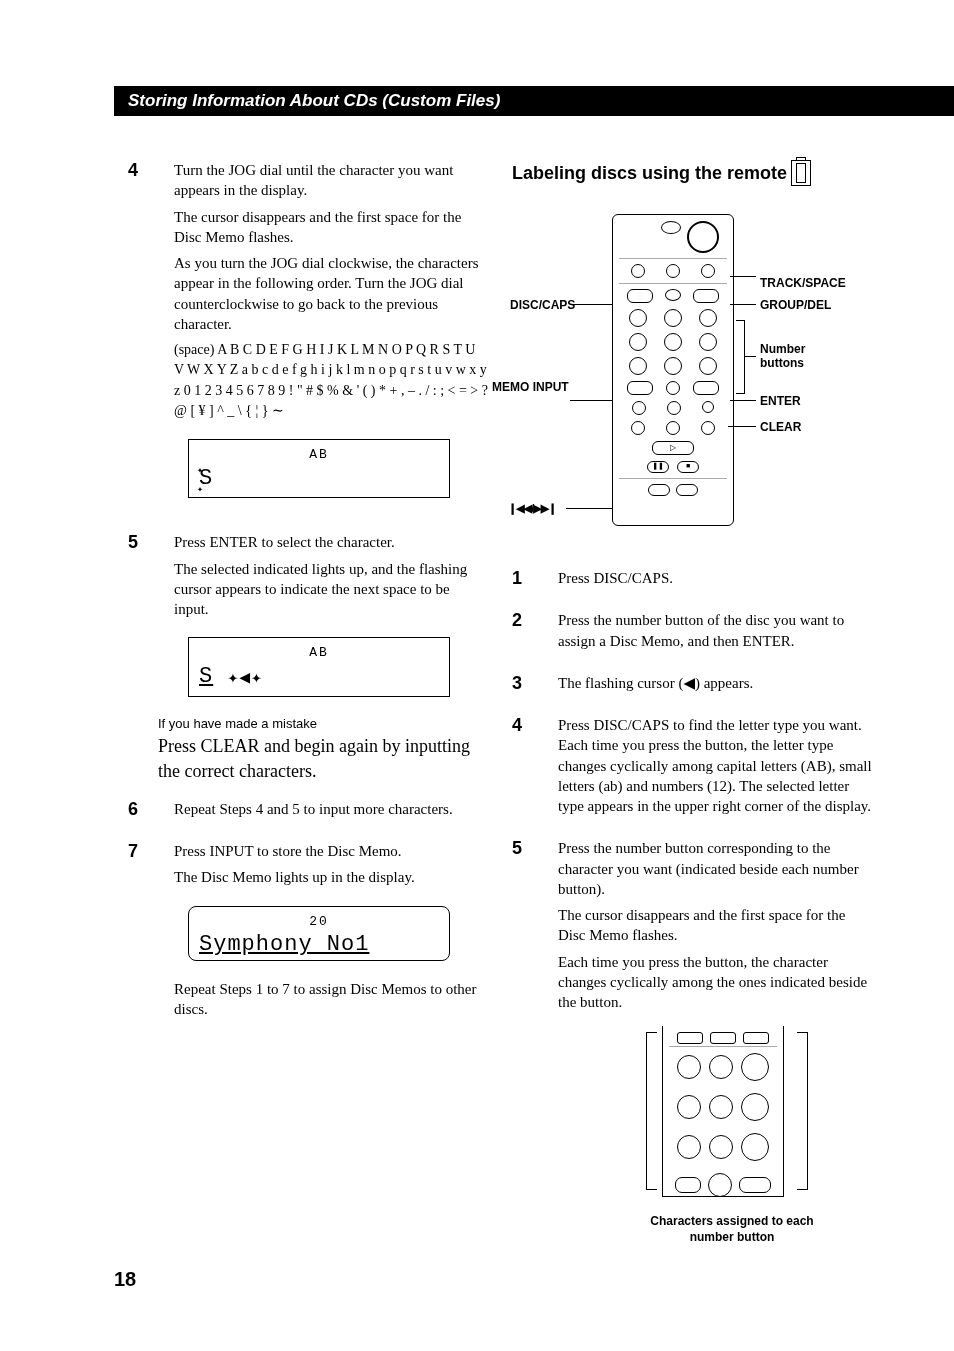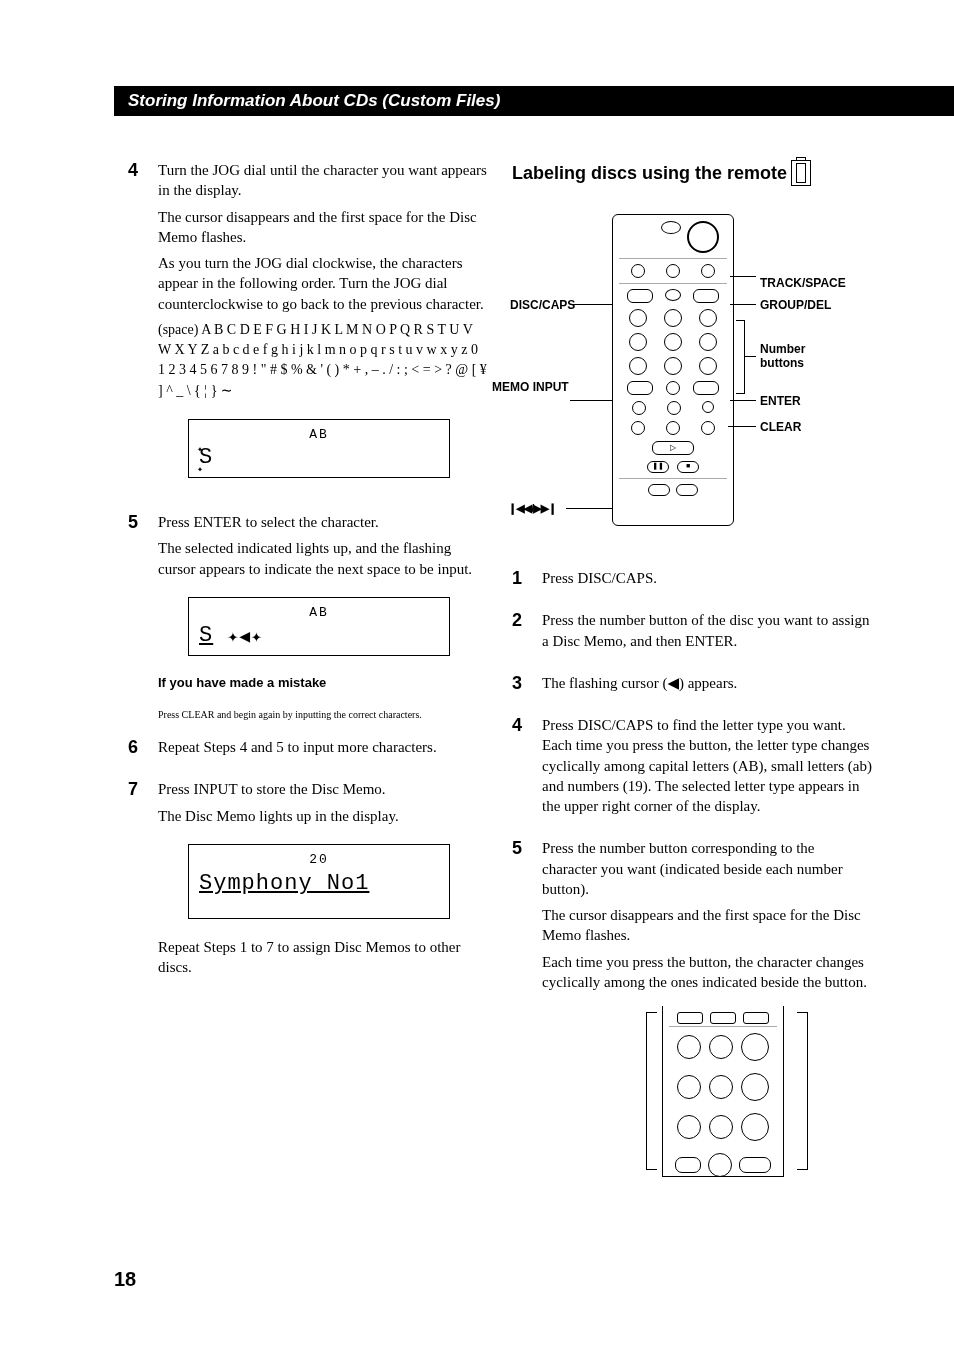--- a/index.html
+++ b/index.html
@@ -49,21 +49,21 @@
     flex: 0 0 30px;
     font-family: Arial, Helvetica, sans-serif;
     font-weight: bold;
     font-size: 18px;
     line-height: 1.2;
   }
   .step-body {
     flex: 1;
     line-height: 1.35;
   }
-  .step-body p { margin: 0 0 6px 0; }
+  .step-body p { margin: 0 0 6px 16px; }
   .mono-block {
     margin-top: 14px;
     font-size: 14px;
     line-height: 1.45;
   }
   .lcd-box {
     border: 1px solid #000;
     width: 240px;
     margin: 18px auto 18px 30px;
     padding: 6px 10px 4px 10px;
@@ -82,28 +82,28 @@
   }
   .lcd-main .under { text-decoration: underline; }
   .cursor-arrow {
     display: inline-block;
     font-size: 18px;
     position: relative;
     top: 1px;
   }
   .mistake-head {
     font-family: Arial, Helvetica, sans-serif;
-    font-weight: bold;
+    font-weight: normal;
     font-size: 13px;
     margin-top: 14px;
   }
   .mistake-body {
-    font-size: 10px;
+    font-size: 18px;
     line-height: 1.35;
-    margin-top: 16px;
+    margin-top: 2px;
   }
 
   h2.remote-title {
     font-family: Arial, Helvetica, sans-serif;
     font-size: 18px;
     margin: 0 0 18px 0;
     display: flex;
     align-items: center;
     gap: 4px;
   }
@@ -277,21 +277,21 @@
     <div class="step-body">
       <p>Repeat Steps 4 and 5 to input more characters.</p>
     </div>
   </div>
 
   <div class="step">
     <div class="step-num">7</div>
     <div class="step-body">
       <p>Press INPUT to store the Disc Memo.</p>
       <p>The Disc Memo lights up in the display.</p>
-      <div class="lcd-box" style="padding-bottom:20px;">
+      <div class="lcd-box" style="padding-bottom:0;border-radius:8px;">
         <div class="lcd-tr">20</div>
         <div class="lcd-main under" style="text-decoration:underline;">Symphony No1</div>
       </div>
       <p>Repeat Steps 1 to 7 to assign Disc Memos to other discs.</p>
     </div>
   </div>
 
 </div>
 
 <div class="col-right">
@@ -414,21 +414,21 @@
   <div class="step">
     <div class="step-num">3</div>
     <div class="step-body">
       <p>The flashing cursor (◀) appears.</p>
     </div>
   </div>
 
   <div class="step">
     <div class="step-num">4</div>
     <div class="step-body">
-      <p>Press DISC/CAPS to find the letter type you want. Each time you press the button, the letter type changes cyclically among capital letters (AB), small letters (ab) and numbers (19). The selected letter type appears in the upper right corner of the display.</p>
+      <p>Press DISC/CAPS to find the letter type you want. Each time you press the button, the letter type changes cyclically among capital letters (AB), small letters (ab) and numbers (12). The selected letter type appears in the upper right corner of the display.</p>
     </div>
   </div>
 
   <div class="step">
     <div class="step-num">5</div>
     <div class="step-body">
       <p>Press the number button corresponding to the character you want (indicated beside each number button).</p>
       <p>The cursor disappears and the first space for the Disc Memo flashes.</p>
       <p>Each time you press the button, the character changes cyclically among the ones indicated beside the button.</p>
 
@@ -457,18 +457,19 @@
               <span class="cb"></span>
               <span class="cb"></span>
             </div>
           <div class="lastrow">
               <span class="pill"></span>
               <span class="cb"></span>
               <span class="pill2"></span>
             </div>
         </div>
       </div>
+      <div class="caption">Characters assigned to each number button</div>
     </div>
   </div>
 
 </div>
 
 <div class="page-num">18</div>
 
 </body></html>

